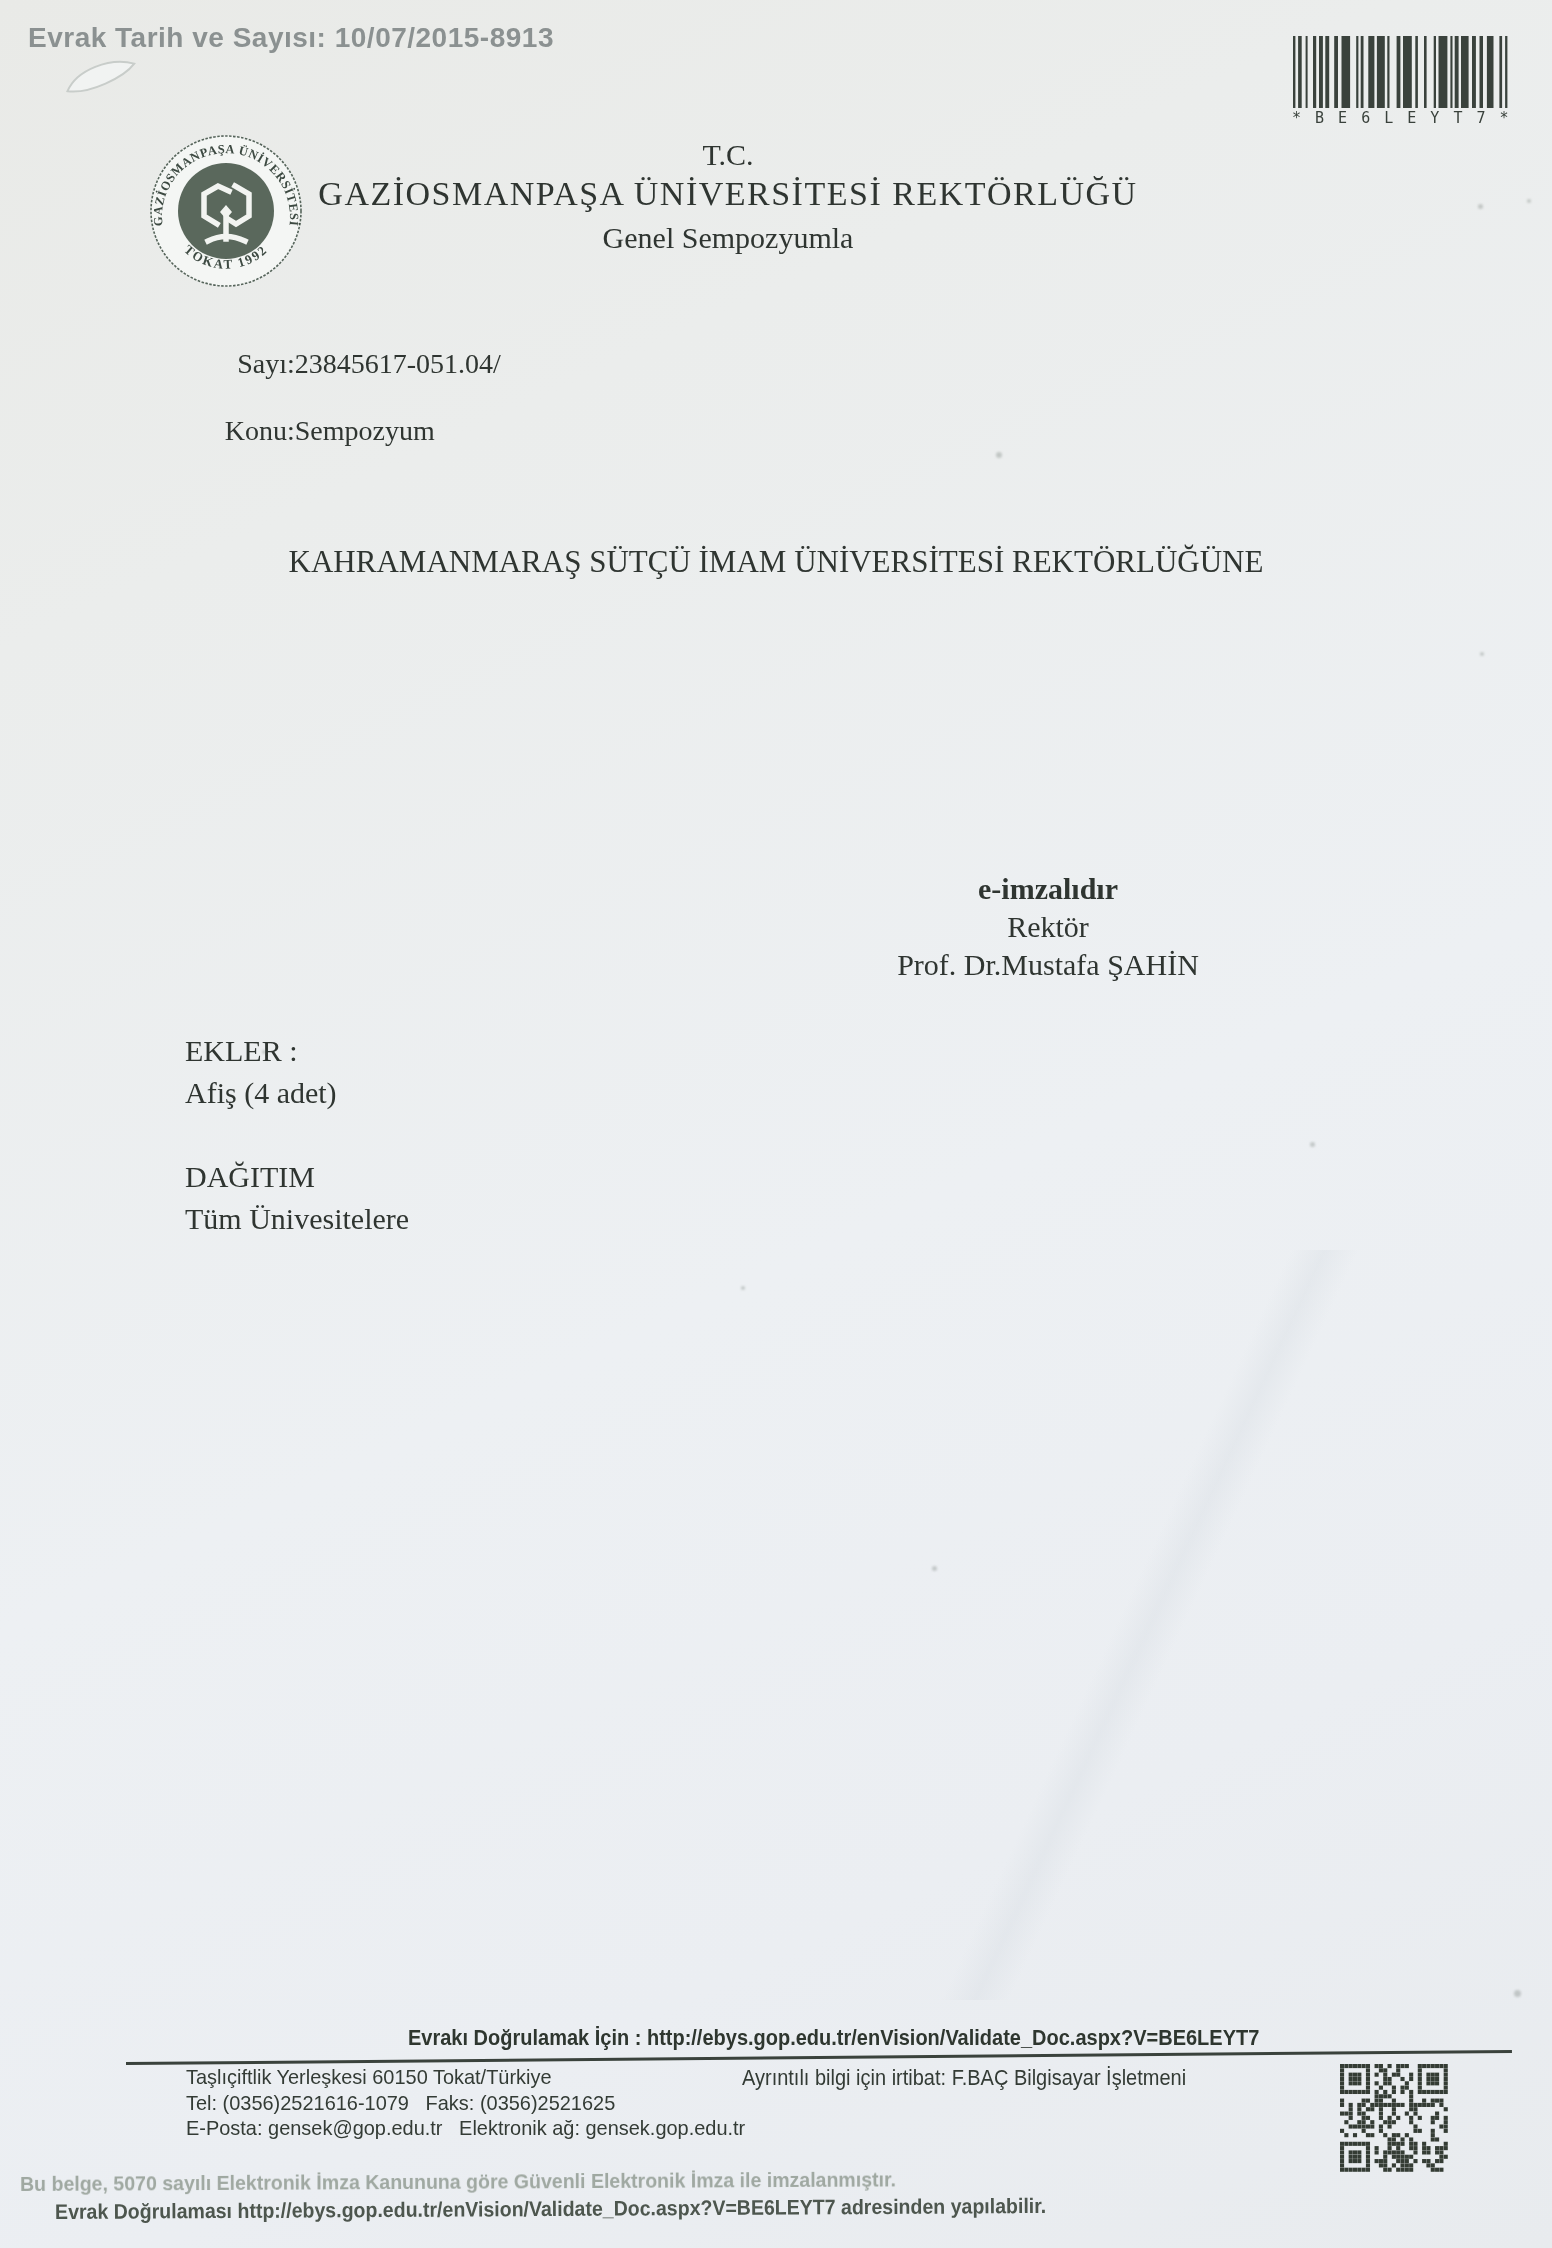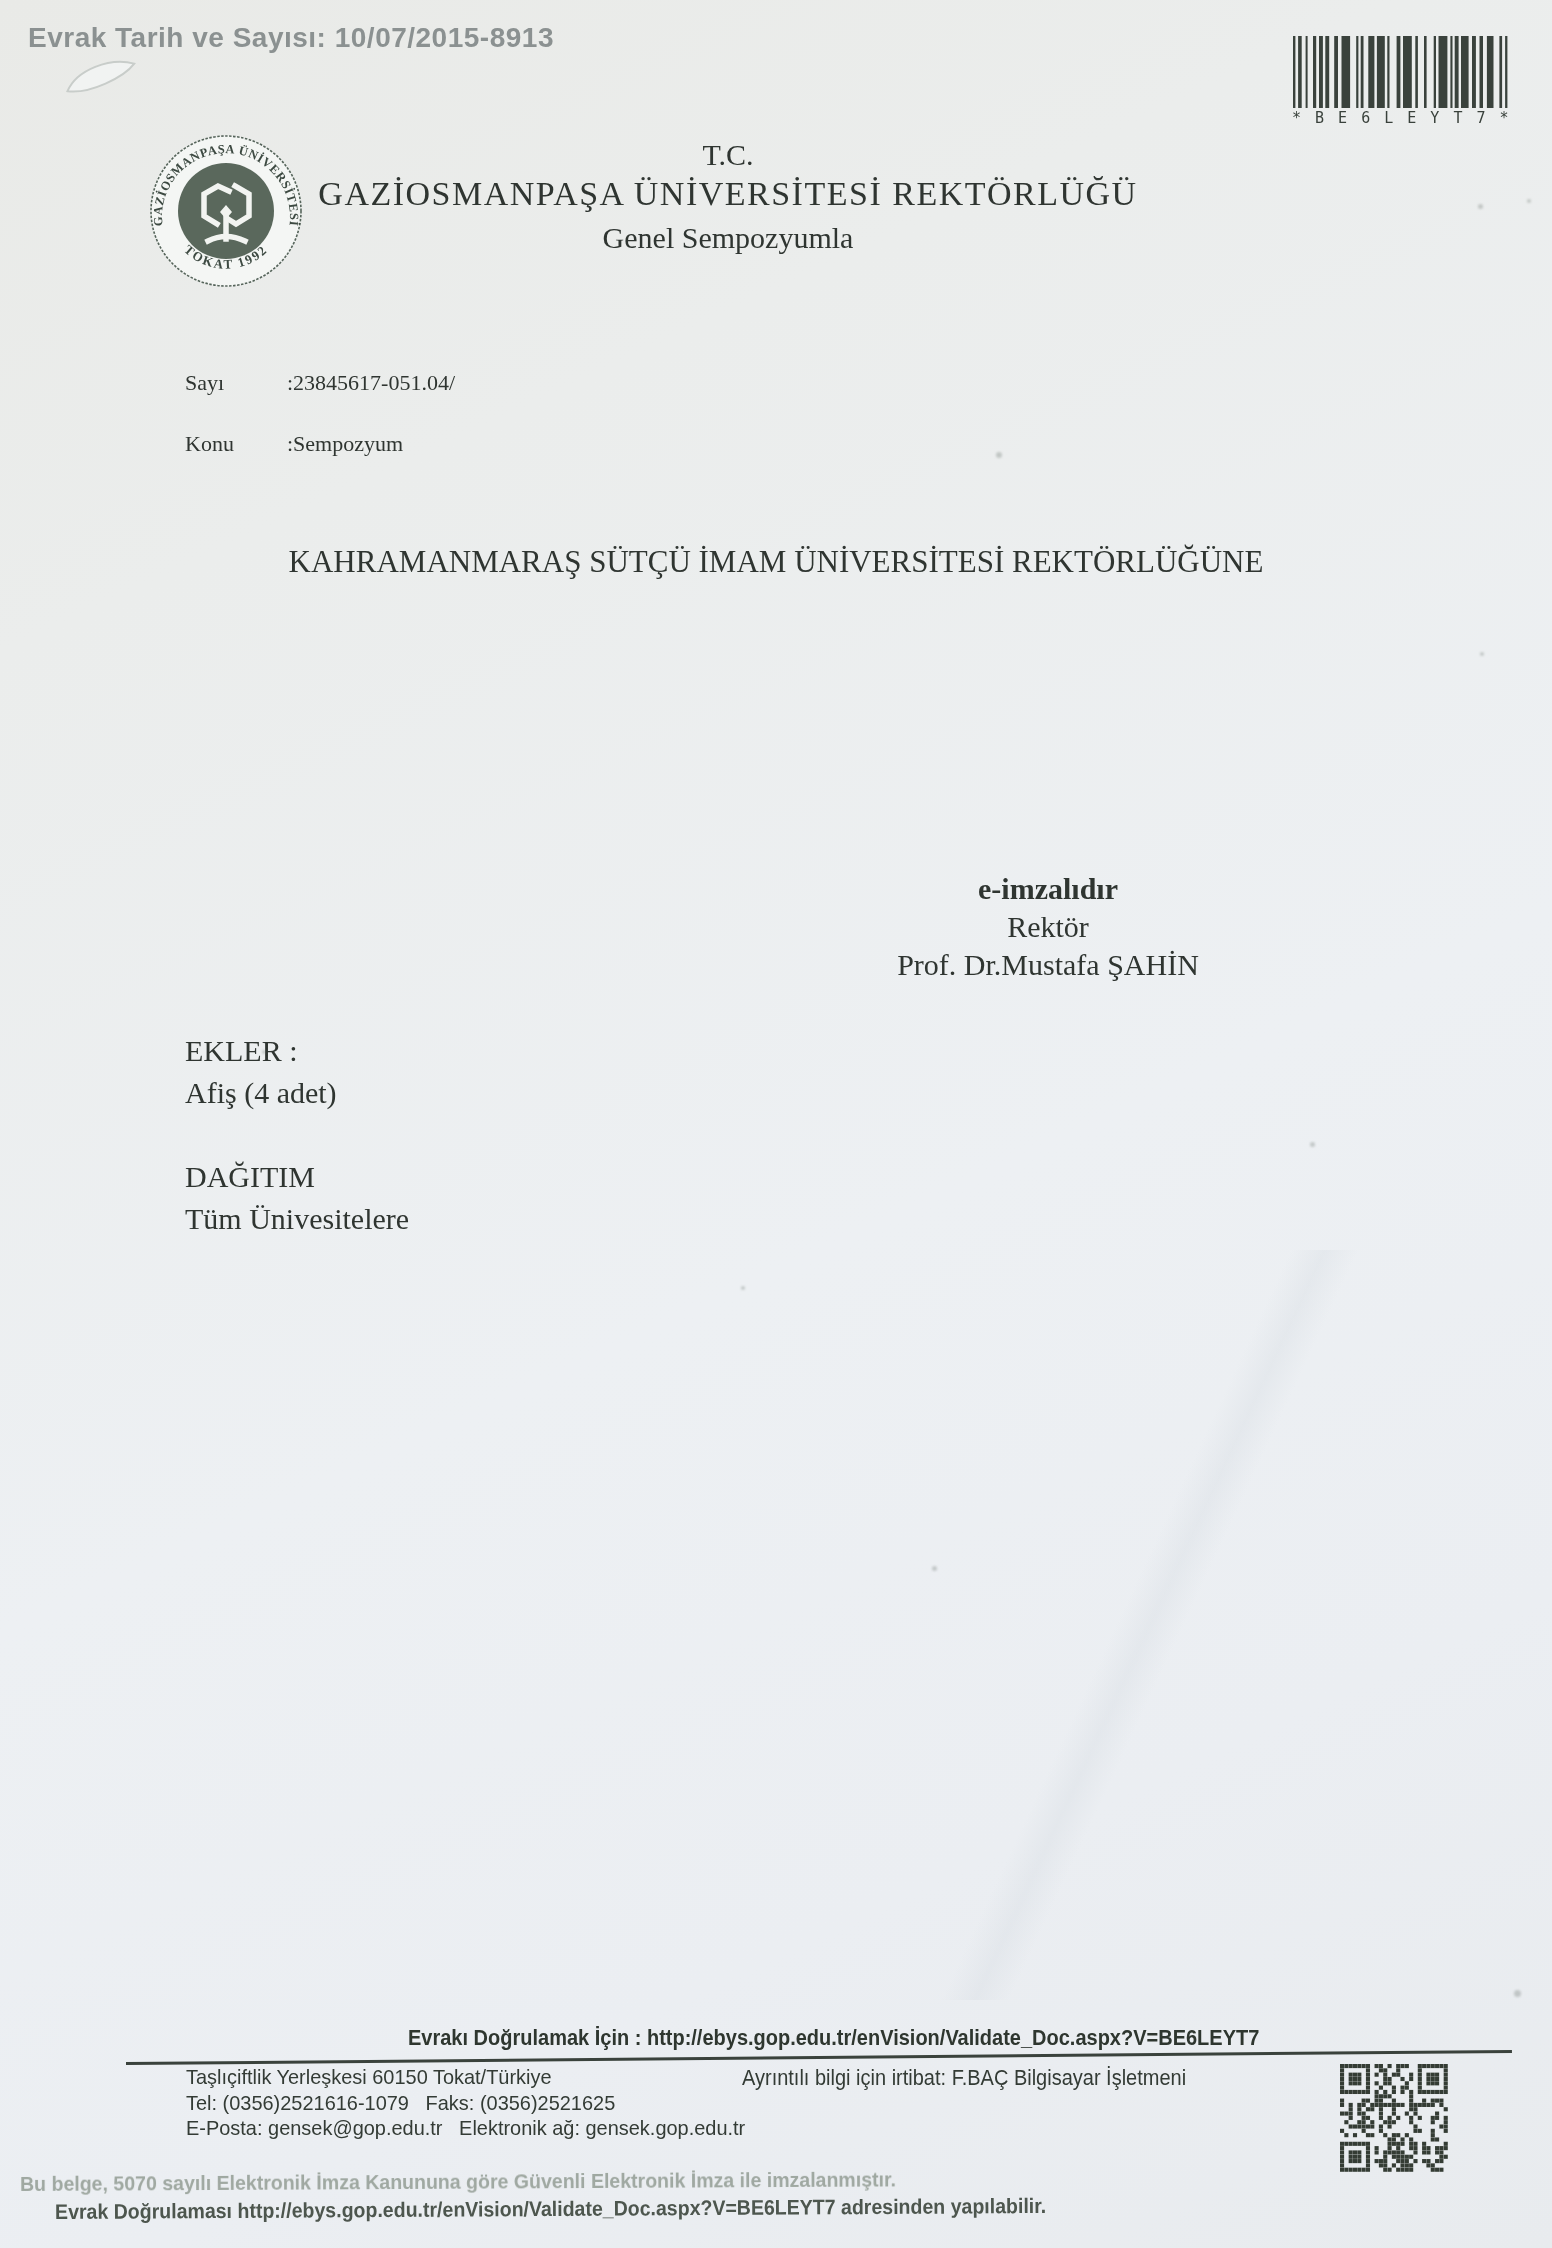--- a/index.html
+++ b/index.html
@@ -21,21 +21,21 @@
   .barcode-label{font-family:"DejaVu Sans Mono",monospace;font-size:15px;letter-spacing:2.5px;
                  color:#39413b;margin-top:1px;white-space:nowrap;}
 
   .seal{left:148px;top:133px;}
 
   .letterhead{left:0;top:138px;width:1456px;text-align:center;}
   .lh-tc{font-size:30px;line-height:34px;}
   .lh-org{font-size:34px;line-height:40px;letter-spacing:1.5px;margin-top:2px;}
   .lh-unit{font-size:30px;line-height:36px;margin-top:6px;}
 
-  .meta{left:185px;top:370px;font-size:22px;}
+  .meta{left:185px;top:348px;font-size:28px;text-align:right;}
   .meta-row{display:flex;margin-bottom:35px;}
   .meta-label{width:102px;}
   .meta-value{white-space:pre;}
 
   .recipient{left:0;top:544px;width:1552px;text-align:center;font-size:31px;white-space:nowrap;}
 
   .body-text{left:185px;top:646px;width:1245px;font-size:29.5px;line-height:39px;
              text-align:justify;text-indent:72px;}
 
   .sig{left:828px;top:870px;width:440px;text-align:center;font-size:30px;line-height:38px;}

